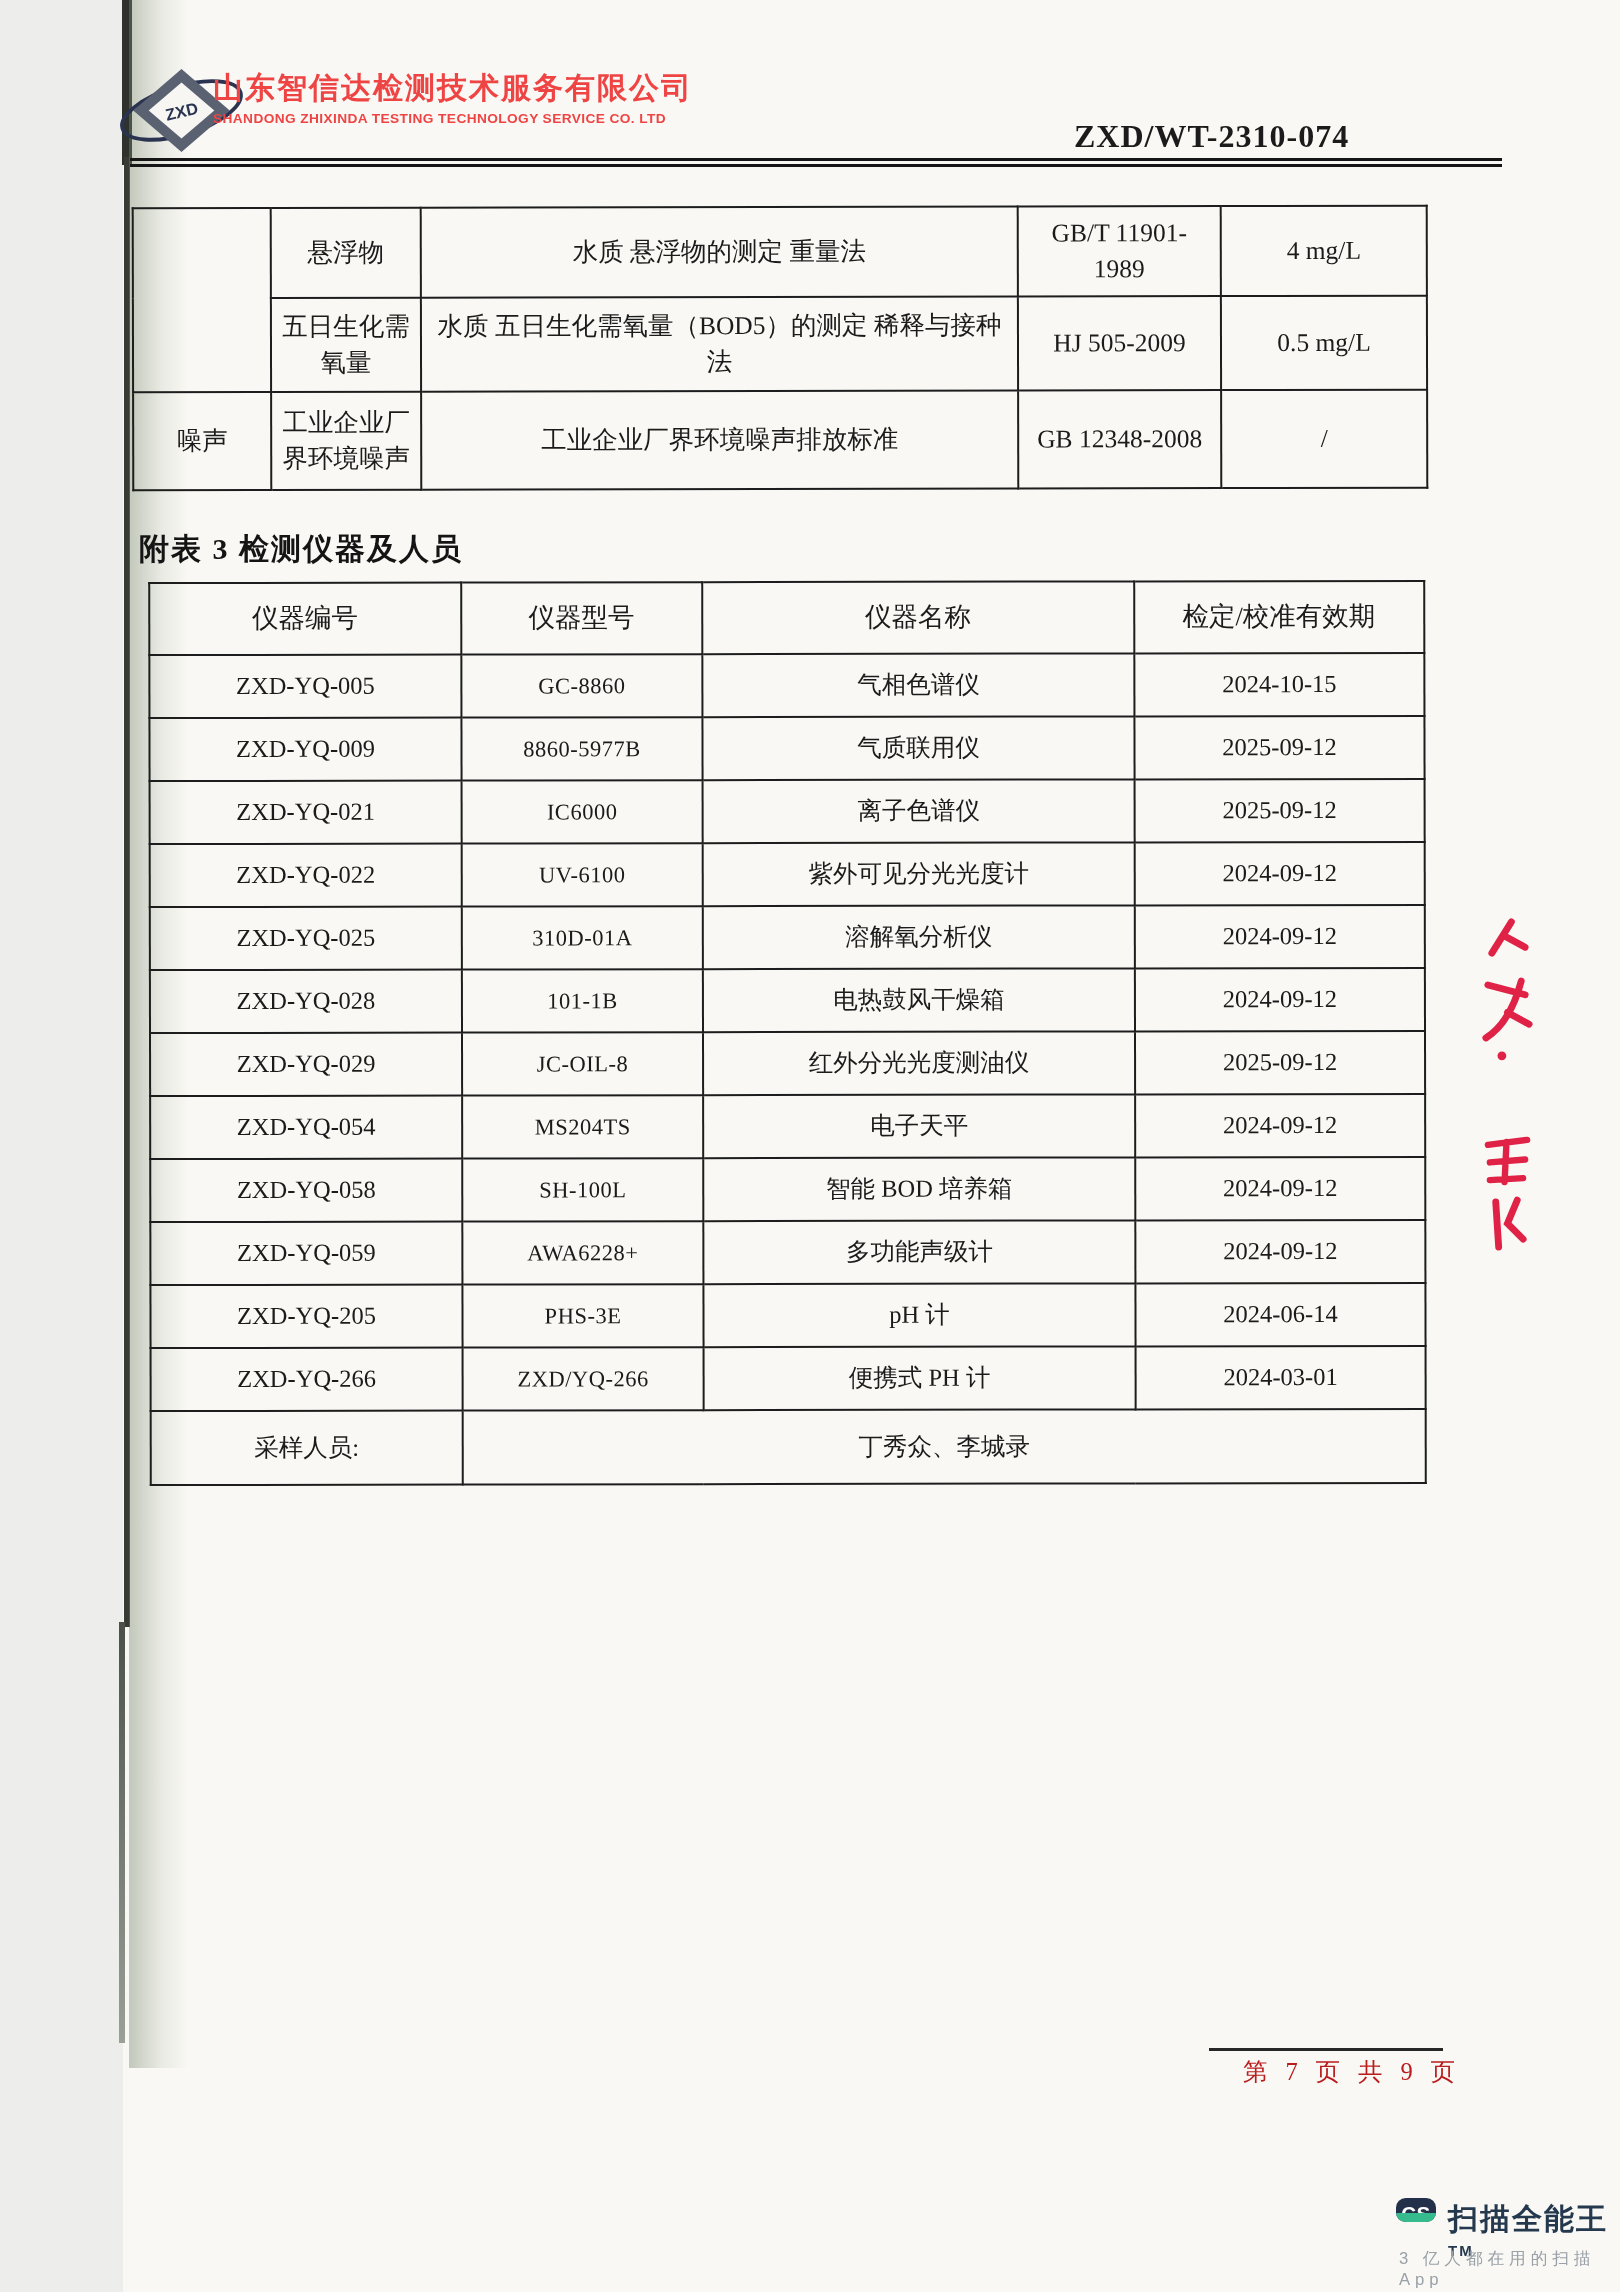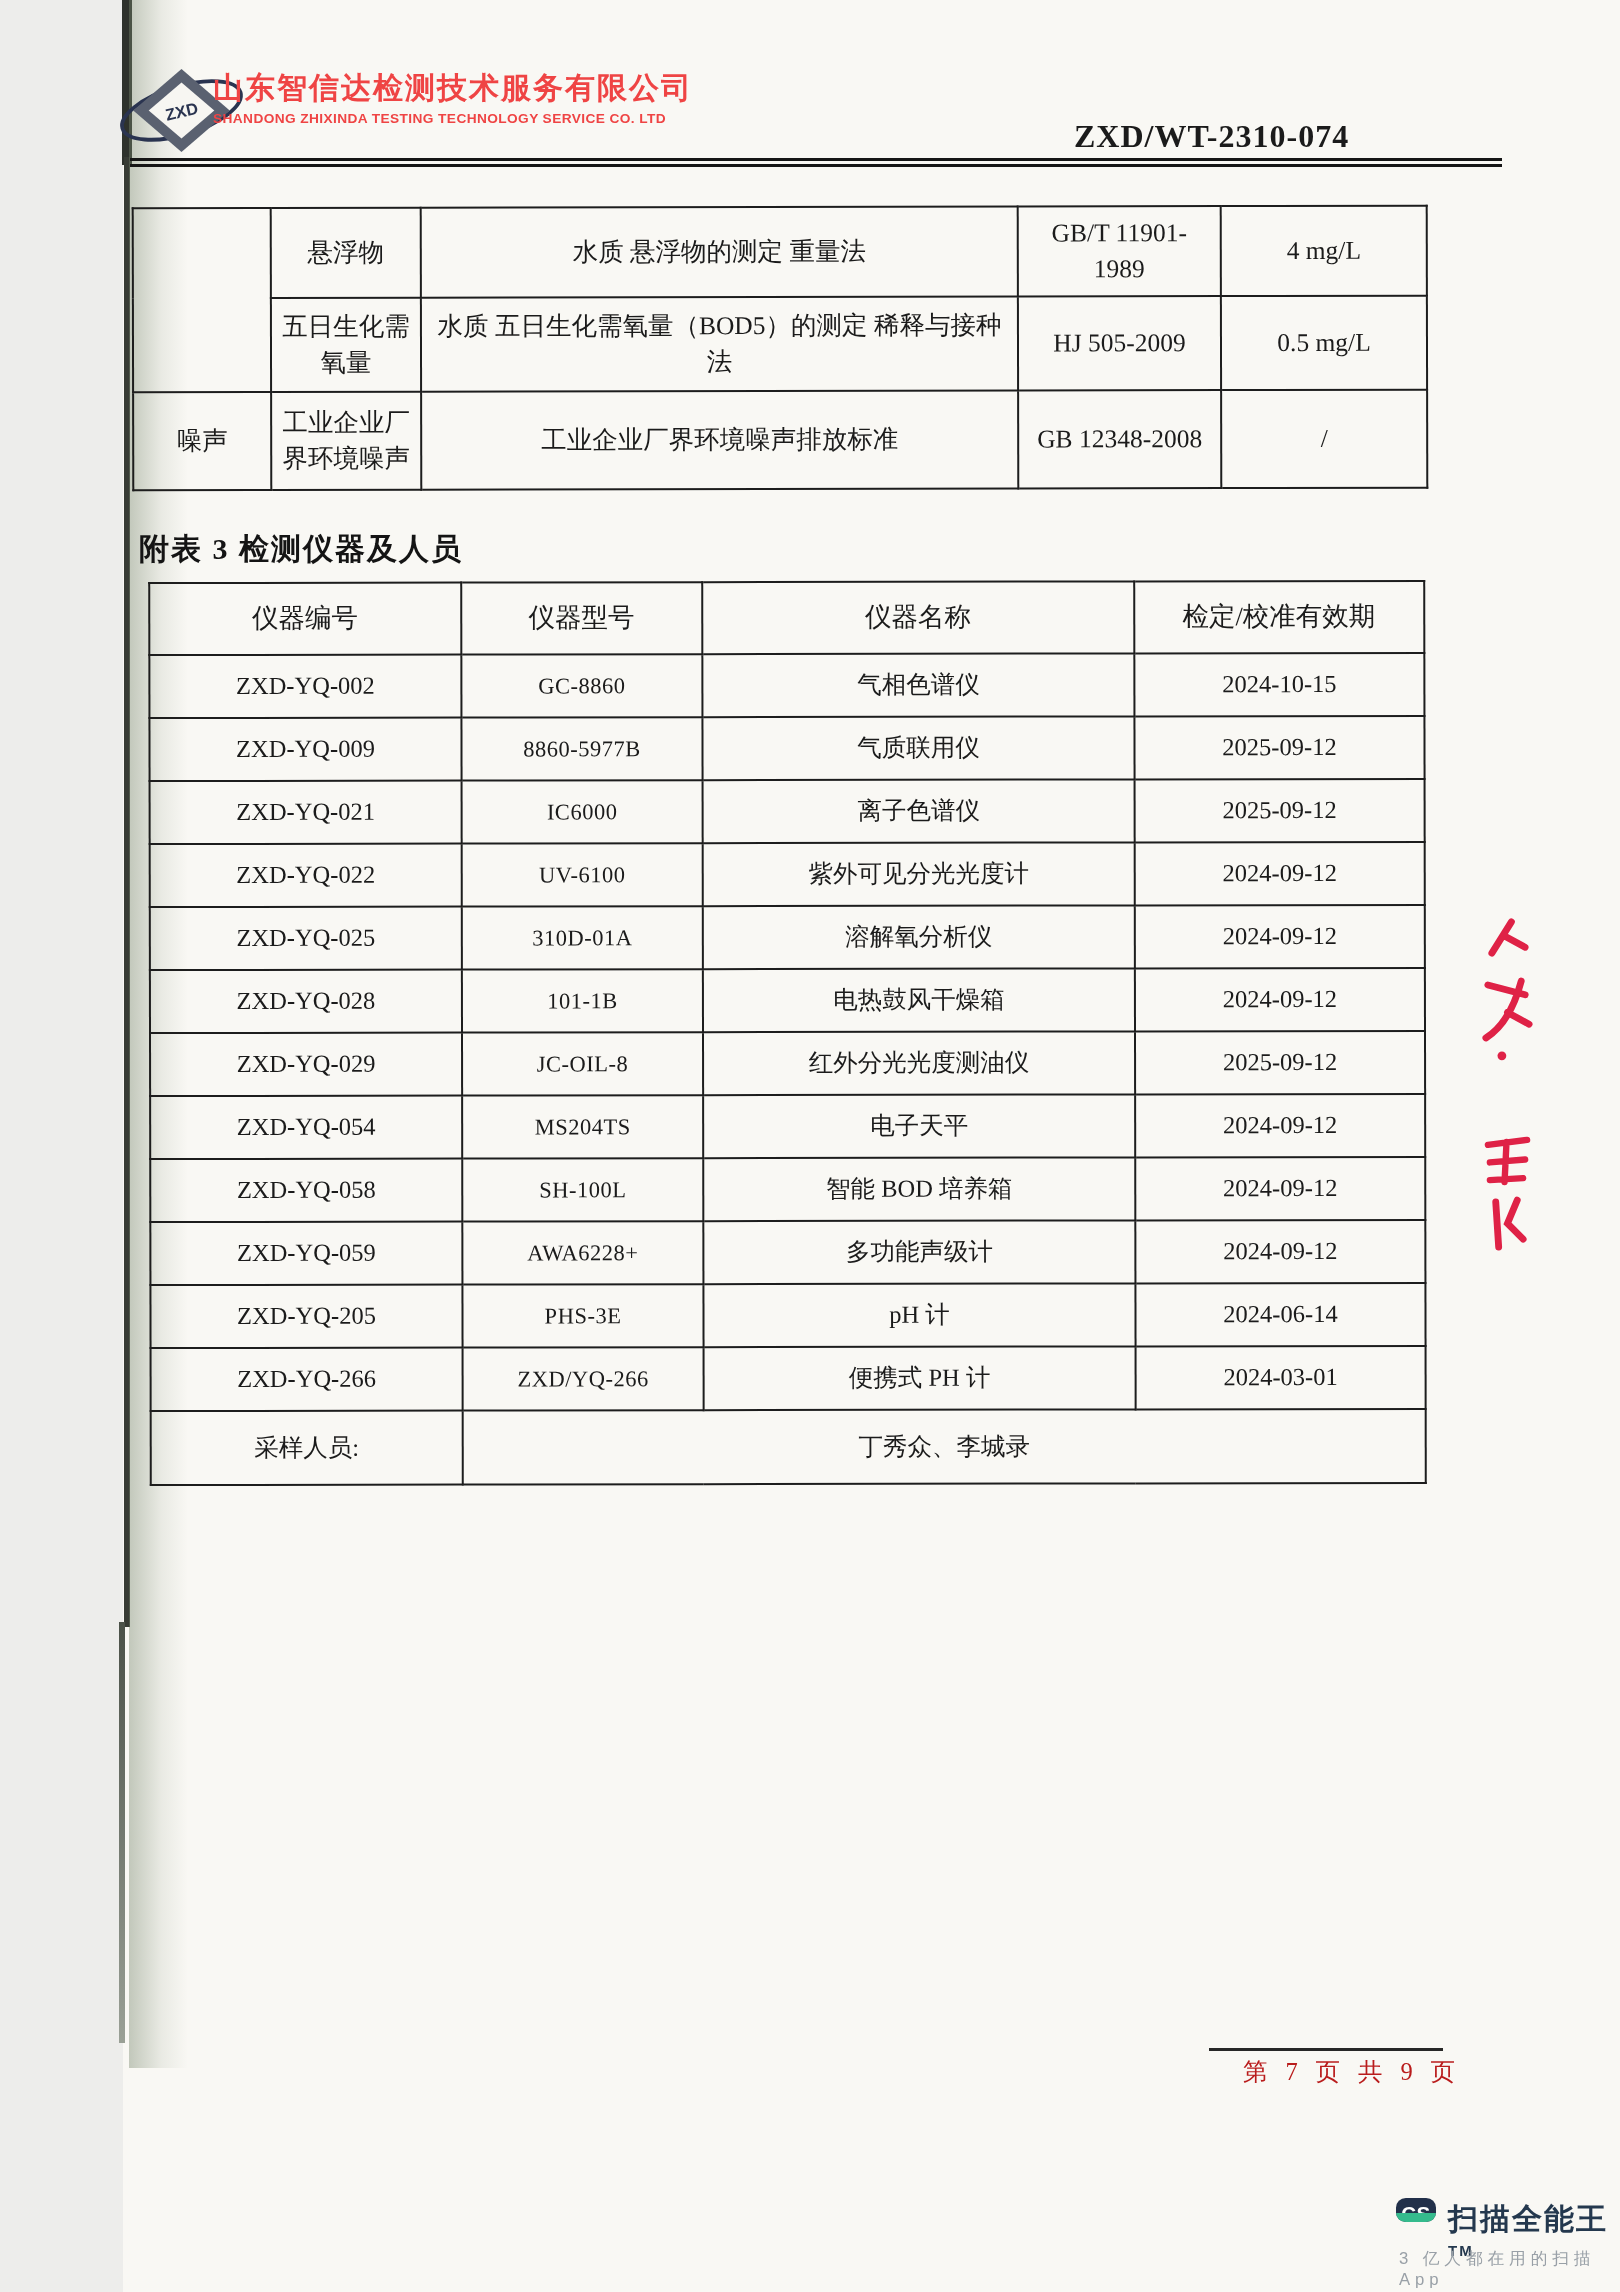--- a/index.html
+++ b/index.html
@@ -120,21 +120,21 @@
         <col style="width:290px">
       </colgroup>
     <tbody>
         <tr class="hdr" style="height:72px">
       <td>仪器编号</td>
       <td>仪器型号</td>
       <td>仪器名称</td>
       <td>检定/校准有效期</td>
     </tr>
     <tr style="height:63px">
-      <td>ZXD-YQ-002</td>
+      <td>ZXD-YQ-005</td>
       <td class="model-cell">GC-8860</td>
       <td>气相色谱仪</td>
       <td>2024-10-15</td>
     </tr>
     <tr style="height:63px">
       <td>ZXD-YQ-009</td>
       <td class="model-cell">8860-5977B</td>
       <td>气质联用仪</td>
       <td>2025-09-12</td>
     </tr>

